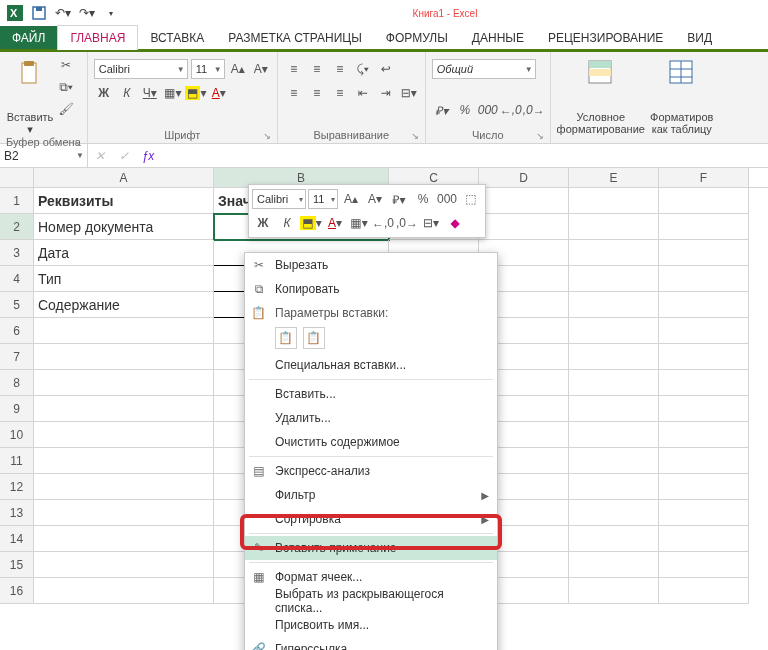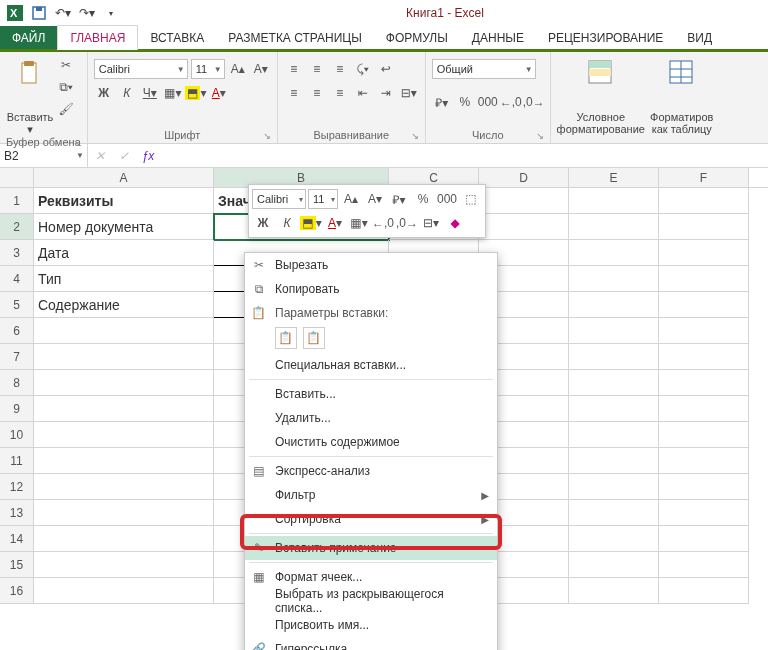--- a/index.html
+++ b/index.html
@@ -1,20 +1,20 @@
 <!DOCTYPE html>
 <html><head>
 <meta charset="utf-8">
 <style>
   * { margin: 0; padding: 0; box-sizing: border-box; font-family: "Segoe UI", Tahoma, sans-serif; }
   body { background: #fff; width: 768px; height: 650px; overflow: hidden; font-size: 12px; color:#333; }
   
   .titlebar { height: 26px; background: #fff; display:flex; align-items:center; }
   .titlebar .left { display:flex; align-items:center; gap:2px; padding-left:4px;}
-  .titlebar .center { flex:1; text-align:center; font-size:12px; color:#7f1d1d; }
+  .titlebar .center { flex:1; text-align:center; font-size:10px; color:#ef4444; }
   .qbtn { width:22px; height:22px; display:flex; align-items:center; justify-content:center; color:#444; }
   
   .tabs { height: 26px; background: #fff; display:flex; align-items:flex-end; border-bottom:3px solid #4d7c0f; }
   .tab { padding:5px 12px 4px; font-size:12px; color:#333; text-transform:uppercase; }
   .tab.file { background:#217346; color:#fff; }
   .tab.active { background:#fff; border:1px solid #d4d4d4; border-bottom:1px solid #fff; position:relative; top:1px; color:#be185d; }
   
   .ribbon { height: 92px; background:#f3f3f3; border-bottom:1px solid #d4d4d4; display:flex; }
   .group { border-right:1px solid #d9d9d9; padding:3px 6px 0; display:flex; flex-direction:column; justify-content:space-between; }
   .group-body { flex:1; display:flex; align-items:flex-start; }
@@ -163,21 +163,21 @@
         <div class="rbtn">≡</div>
         <div class="rbtn">⇤</div>
         <div class="rbtn">⇥</div>
         <div class="rbtn">⊟▾</div>
       </div>
     </div>
     <div class="group-label"><span>Выравнивание</span><span class="dl">↘</span></div>
   </div>
 
   <div class="group">
-    <div class="group-body col" style="gap:13px; padding-top:4px;">
+    <div class="group-body col" style="gap:21px; padding-top:4px;font-style:italic;">
       <div class="combo" style="width:104px">
           <span>Общий</span>
           <span class="caret">▼</span>
         </div>
       <div class="row">
         <div class="rbtn">₽▾</div>
         <div class="rbtn">%</div>
         <div class="rbtn">000</div>
         <div class="rbtn">←,0</div>
         <div class="rbtn">,0→</div>

